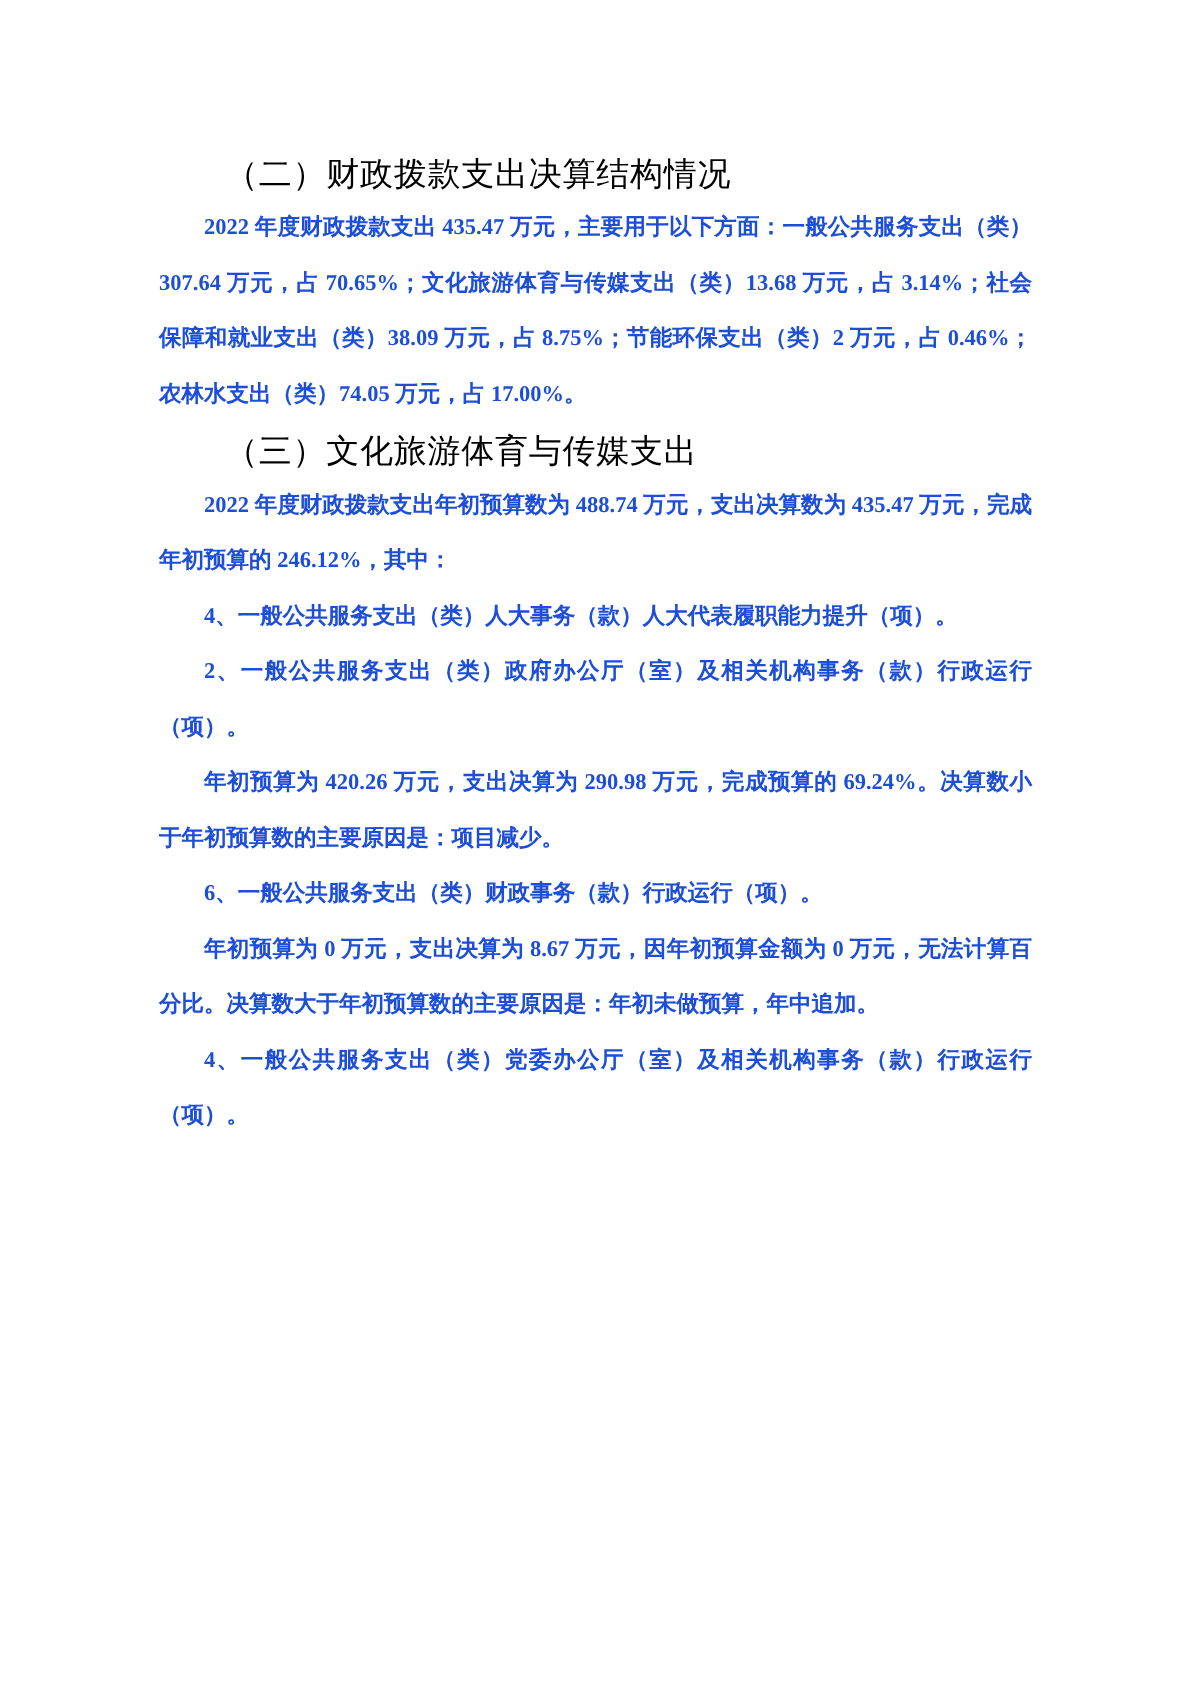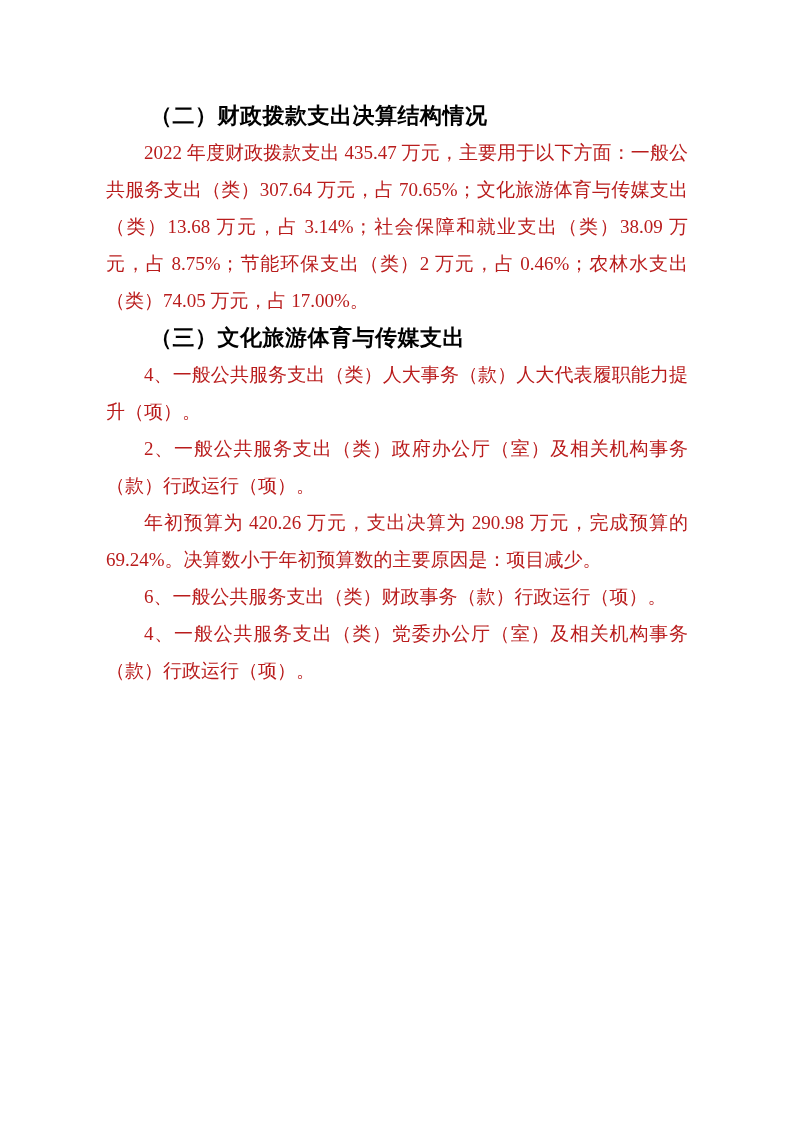--- a/index.html
+++ b/index.html
@@ -16,46 +16,48 @@
     box-sizing: border-box;
   }
   .doc-body {
     box-sizing: border-box;
     padding: 97px 105px 0 106px;
     color: #000000;
   }
   .doc-heading {
     margin: 0;
     font-family: "Liberation Sans", "DejaVu Sans", sans-serif;
-    font-weight: 700;
+    font-weight: 400;
     font-size: 22px;
     line-height: 37px;
     text-indent: 2em;
     color: #000000;
     letter-spacing: 0.5px;
   }
   .doc-paragraph {
     margin: 0;
     font-family: "Liberation Serif", "DejaVu Serif", serif;
-    font-weight: 400;
-    font-size: 19px;
+    font-weight: 700;
+    font-size: 15px;
     line-height: 37px;
     text-indent: 2em;
     text-align: justify;
     text-justify: inter-ideograph;
-    color: #b91c1c;
+    color: #1d4ed8;
   }
 </style>
 </head>
 <body>
 
 <div class="page">
   <div class="doc-body" id="doc-body">
       <h3 class="doc-heading">（二）财政拨款支出决算结构情况</h3>
       <p class="doc-paragraph">2022 年度财政拨款支出 435.47 万元，主要用于以下方面：一般公共服务支出（类）307.64 万元，占 70.65%；文化旅游体育与传媒支出（类）13.68 万元，占 3.14%；社会保障和就业支出（类）38.09 万元，占 8.75%；节能环保支出（类）2 万元，占 0.46%；农林水支出（类）74.05 万元，占 17.00%。</p>
       <h3 class="doc-heading">（三）文化旅游体育与传媒支出</h3>
+      <p class="doc-paragraph">2022 年度财政拨款支出年初预算数为 488.74 万元，支出决算数为 435.47 万元，完成年初预算的 246.12%，其中：</p>
       <p class="doc-paragraph">4、一般公共服务支出（类）人大事务（款）人大代表履职能力提升（项）。</p>
       <p class="doc-paragraph">2、一般公共服务支出（类）政府办公厅（室）及相关机构事务（款）行政运行（项）。</p>
       <p class="doc-paragraph">年初预算为 420.26 万元，支出决算为 290.98 万元，完成预算的 69.24%。决算数小于年初预算数的主要原因是：项目减少。</p>
       <p class="doc-paragraph">6、一般公共服务支出（类）财政事务（款）行政运行（项）。</p>
+      <p class="doc-paragraph">年初预算为 0 万元，支出决算为 8.67 万元，因年初预算金额为 0 万元，无法计算百分比。决算数大于年初预算数的主要原因是：年初未做预算，年中追加。</p>
       <p class="doc-paragraph">4、一般公共服务支出（类）党委办公厅（室）及相关机构事务（款）行政运行（项）。</p>
     </div>
 </div>
 
 </body></html>

